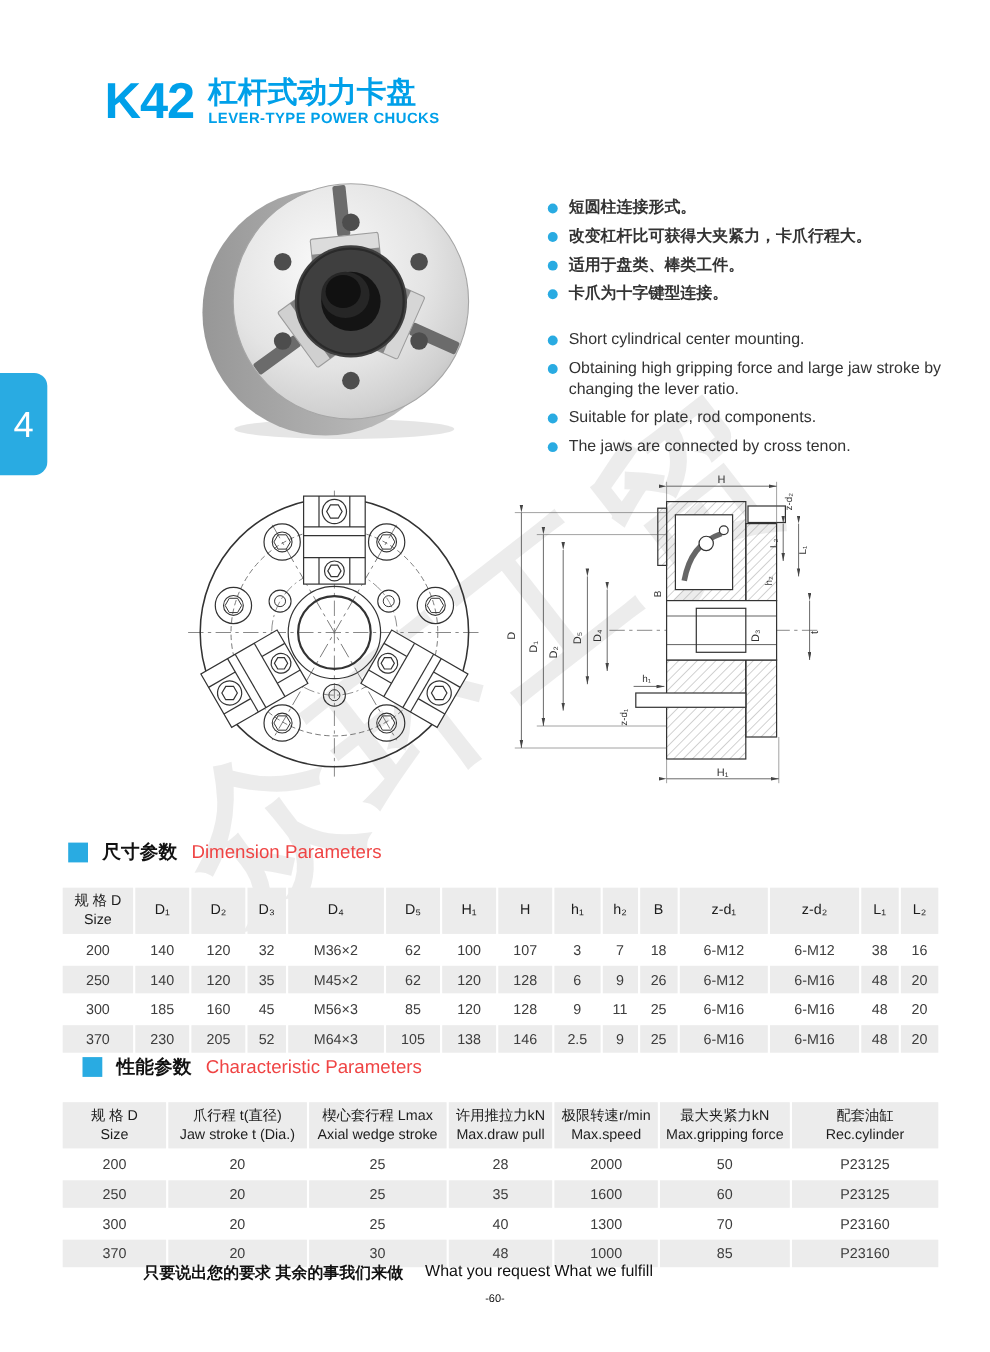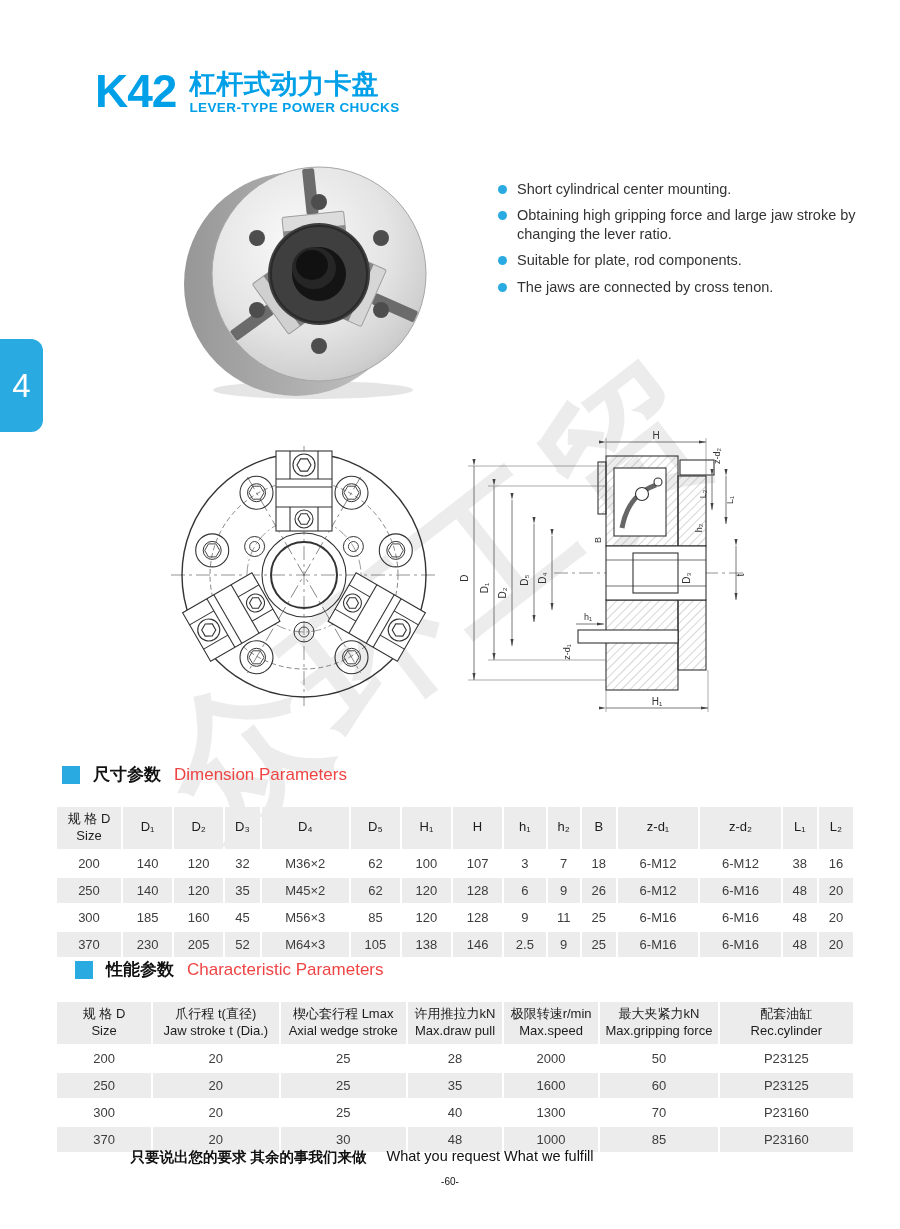--- a/index.html
+++ b/index.html
@@ -312,20 +312,38 @@
     <text x="248" y="66" text-anchor="middle" font-size="9" transform="rotate(-90 248 66)">L₂</text>
     <text x="275" y="72" text-anchor="middle" font-size="9" transform="rotate(-90 275 72)">L₁</text>
     <text x="262" y="28" text-anchor="middle" font-size="9" transform="rotate(-90 262 28)">z-d₂</text>
     <text x="112" y="224" text-anchor="middle" font-size="9" transform="rotate(-90 112 224)">z-d₁</text>
     <text x="198" y="11" text-anchor="middle">H</text>
     <text x="199" y="277" text-anchor="middle">H₁</text>
   </g>
 </svg>
 
 <div class="abs features">
+  <ul class="zh">
+      <li>
+        <span class="dot"></span>
+        <span>短圆柱连接形式。</span>
+      </li>
+      <li>
+        <span class="dot"></span>
+        <span>改变杠杆比可获得大夹紧力，卡爪行程大。</span>
+      </li>
+      <li>
+        <span class="dot"></span>
+        <span>适用于盘类、棒类工件。</span>
+      </li>
+      <li>
+        <span class="dot"></span>
+        <span>卡爪为十字键型连接。</span>
+      </li>
+    </ul>
   <ul class="en">
       <li>
         <span class="dot"></span>
         <span>Short cylindrical center mounting.</span>
       </li>
       <li>
         <span class="dot"></span>
         <span>Obtaining high gripping force and large jaw stroke by changing the lever ratio.</span>
       </li>
       <li>

